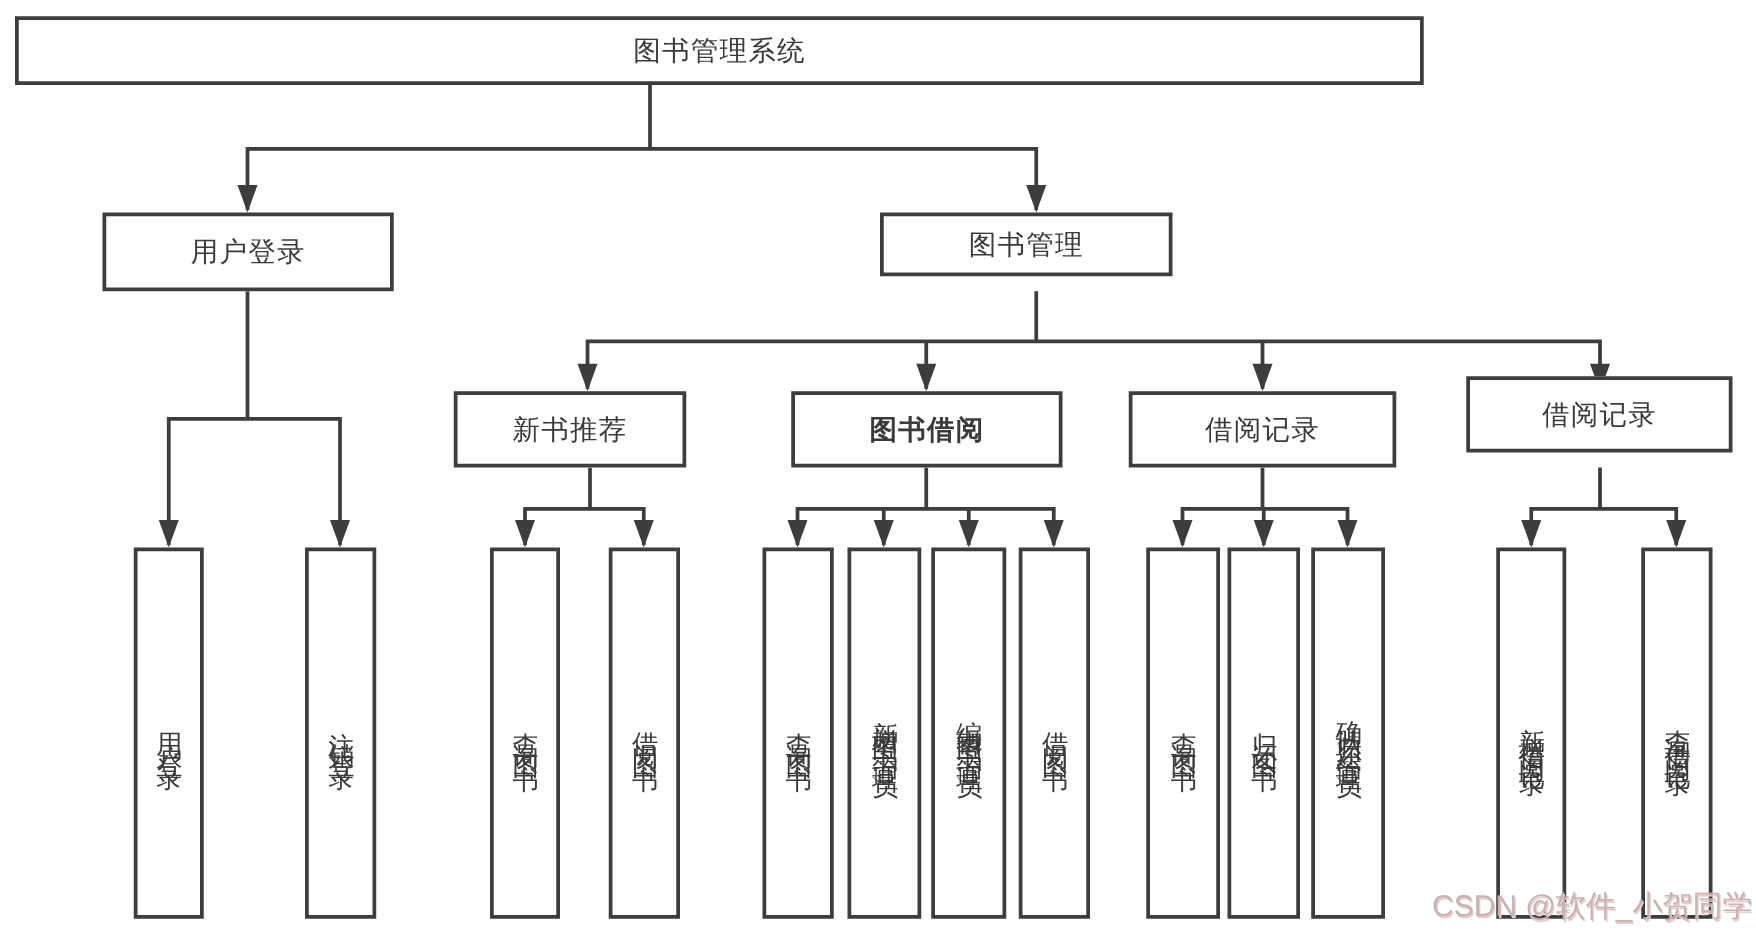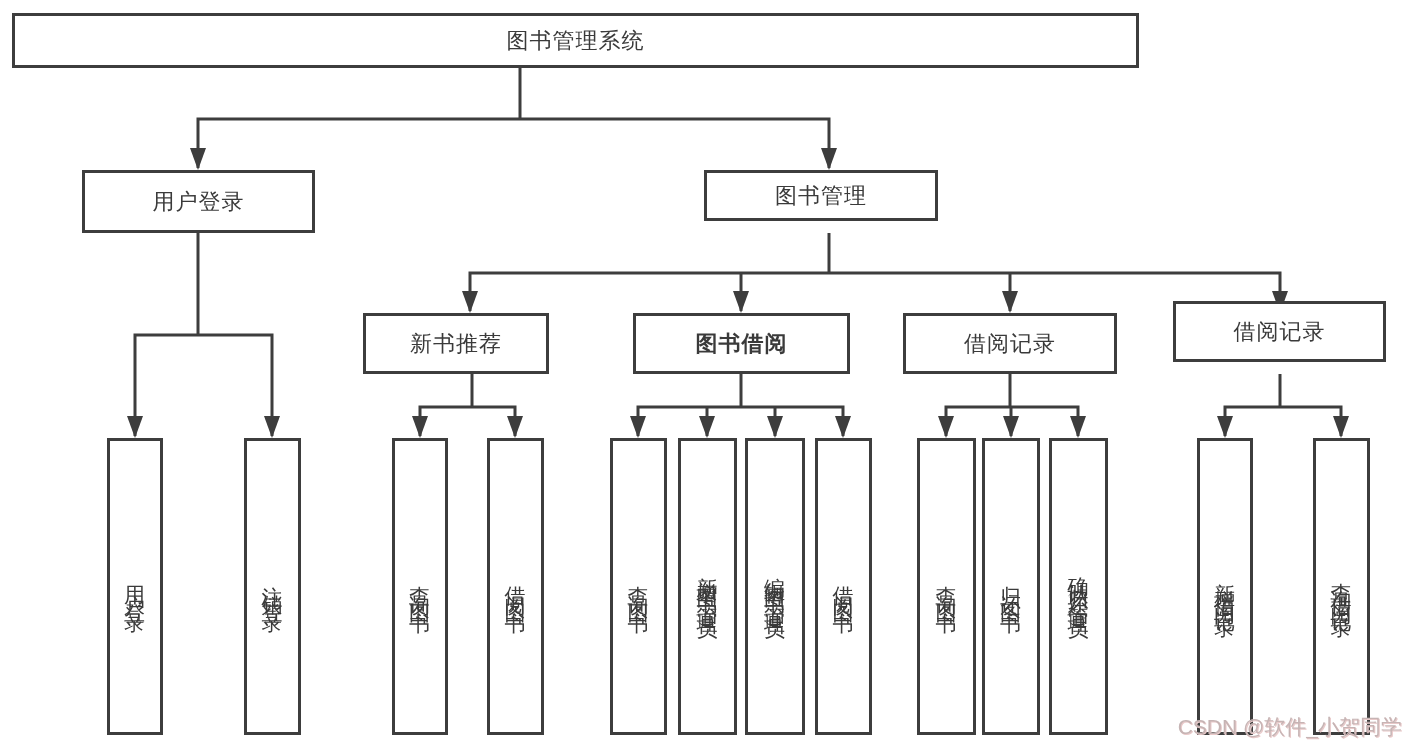--- a/index.html
+++ b/index.html
@@ -33,21 +33,21 @@
     text-orientation: mixed;
     font-size: 21px;
     letter-spacing: 9px;
     line-height: 1;
     color: #3a3a3a;
   }
   .watermark {
     position: absolute;
     right: 3px;
     bottom: 6px;
-    font-size: 21px;
+    font-size: 24px;
     color: #c6b4b4;
     text-shadow: 1px 1px 0 #e9c9c9;
     white-space: nowrap;
   }
 </style>
 </head>
 <body>
 
 <div id="page">
 

